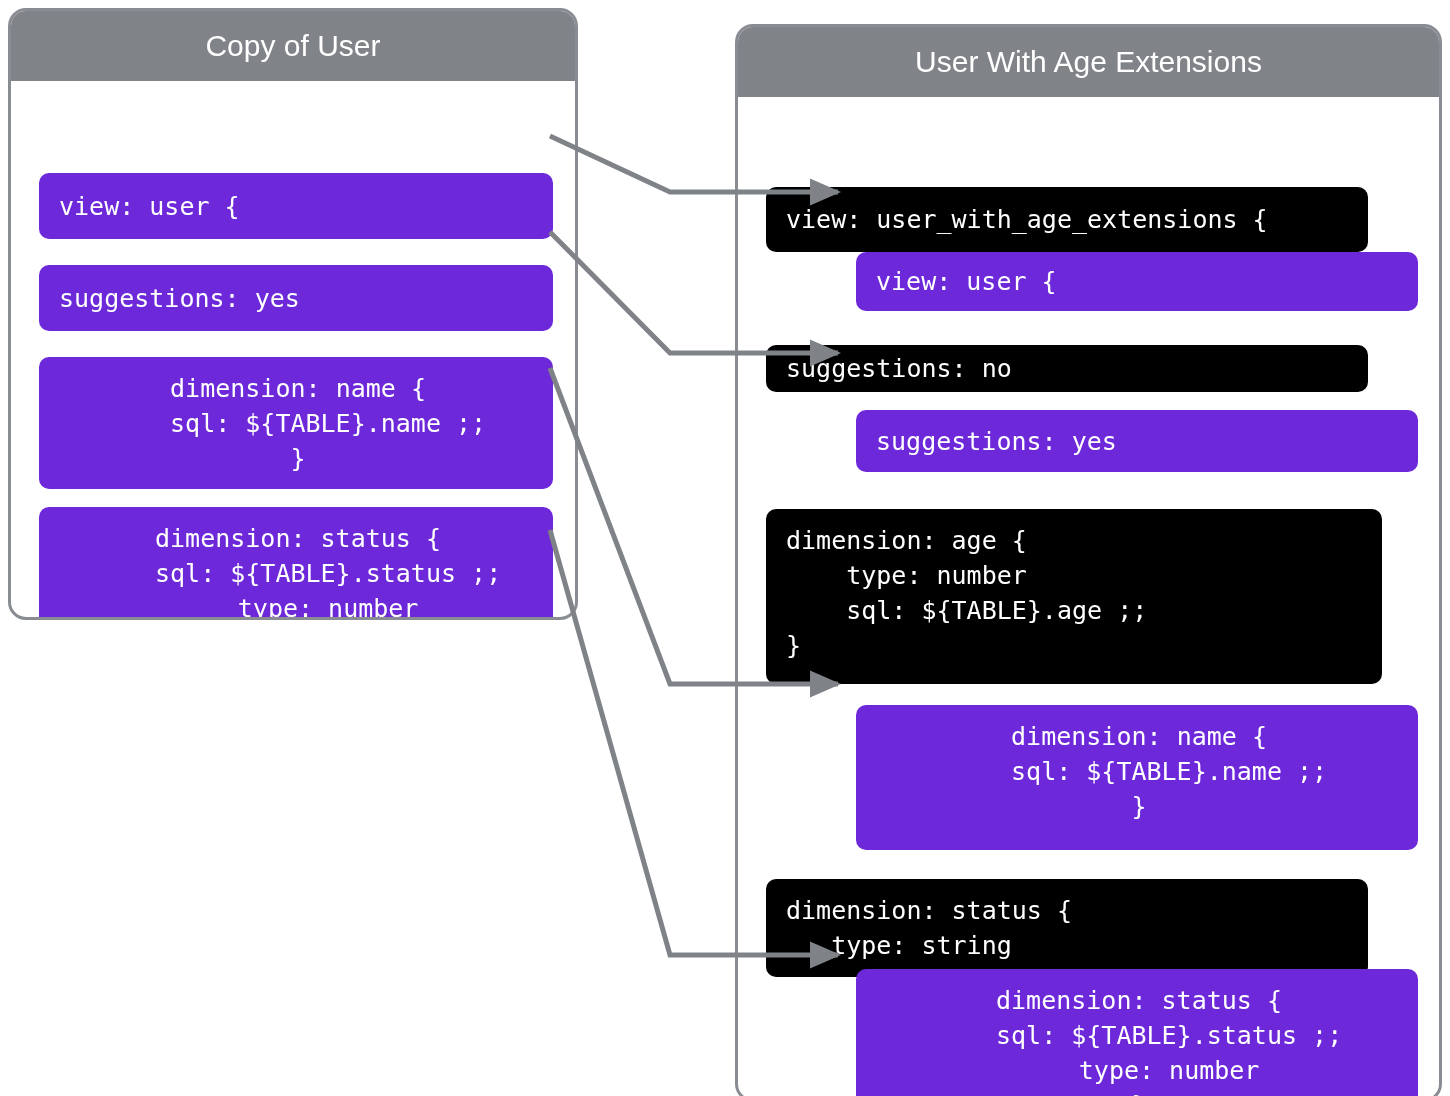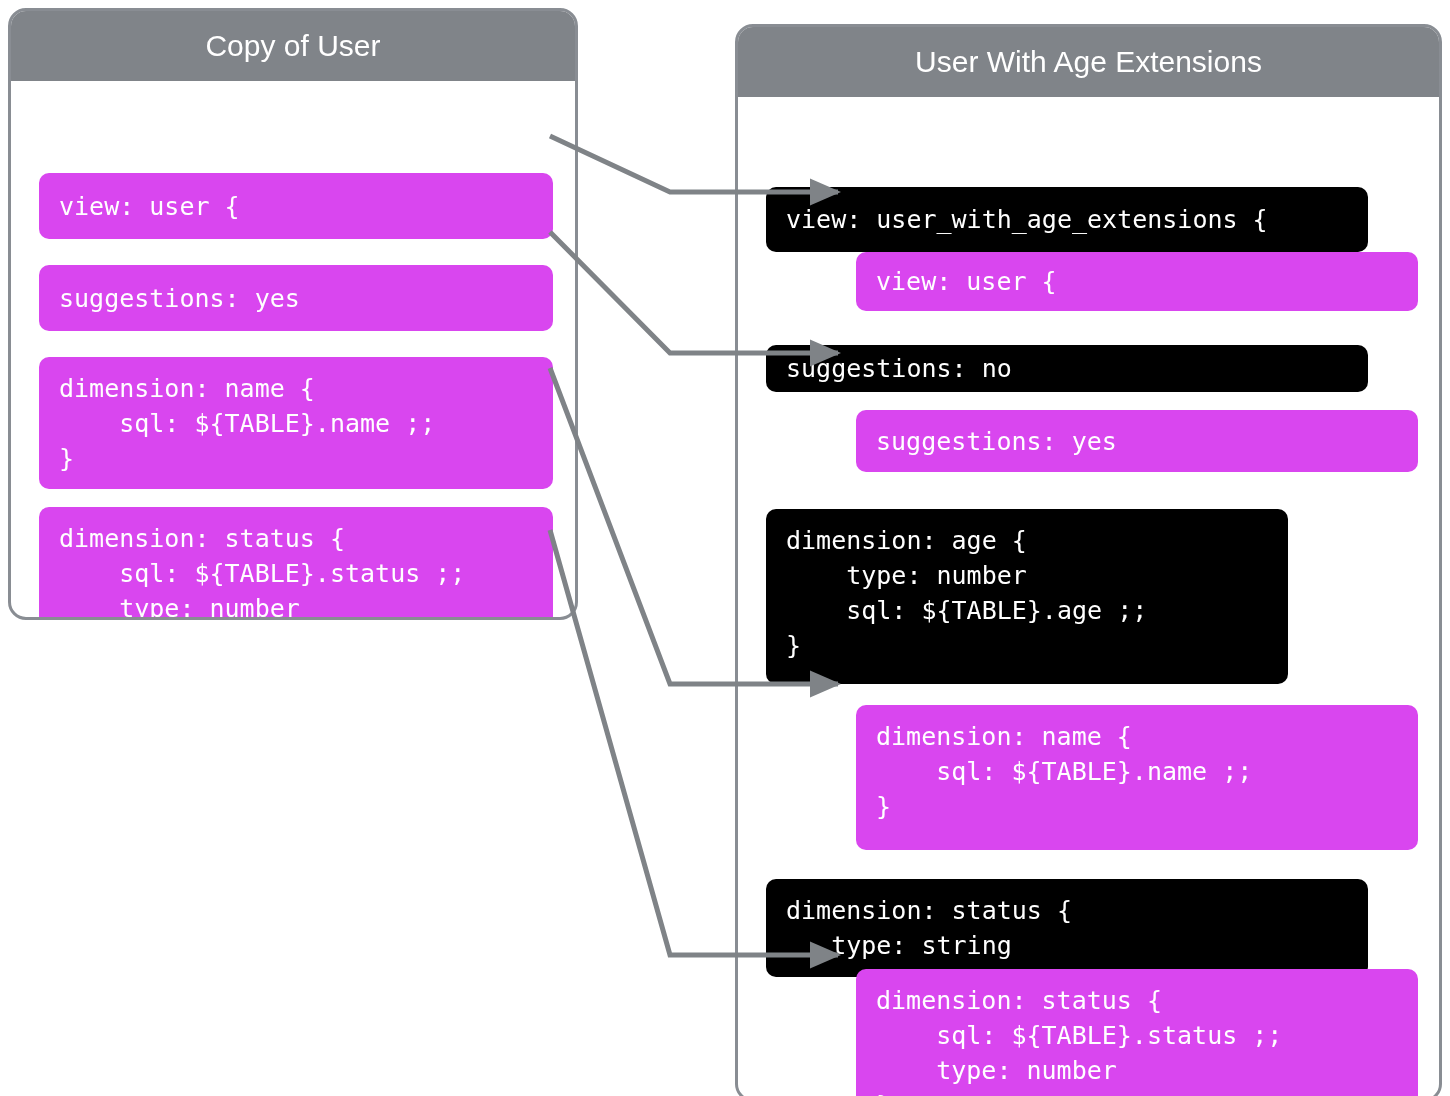--- a/index.html
+++ b/index.html
@@ -49,35 +49,35 @@
     box-sizing: border-box;
     border-radius: 10px;
     color: #ffffff;
     font-family: "DejaVu Sans Mono", "Liberation Mono", monospace;
     font-size: 25px;
     line-height: 35px;
     white-space: pre;
     padding: 14px 16px 14px 20px;
     overflow: hidden;
   }
-  .code.dark  { background: #d946ef; }
+  .code.dark  { background: #6d28d9; text-align: center; }
   .code.light { background: #000000; }
 
   
   #lb-view        { left: 28px; top: 92px;  width: 514px; height: 66px;  display:flex; align-items:center; }
   #lb-suggestions { left: 28px; top: 184px; width: 514px; height: 66px;  display:flex; align-items:center; }
   #lb-name        { left: 28px; top: 276px; width: 514px; height: 132px; }
   #lb-status      { left: 28px; top: 426px; width: 514px; height: 167px; }
 
   
   #rb-view-outer   { left: 28px; top: 90px;  width: 602px; height: 65px;  display:flex; align-items:center; }
   #rb-view-inner   { left: 118px; top: 155px; width: 562px; height: 59px; display:flex; align-items:center; }
   #rb-sugg-outer   { left: 28px; top: 248px; width: 602px; height: 47px;  display:flex; align-items:center; }
   #rb-sugg-inner   { left: 118px; top: 313px; width: 562px; height: 62px; display:flex; align-items:center; }
-  #rb-age          { left: 28px; top: 412px; width: 522px; height: 175px; }
+  #rb-age          { left: 28px; top: 412px; width: 616px; height: 175px; }
   #rb-name         { left: 118px; top: 608px; width: 562px; height: 145px; }
   #rb-status-outer { left: 28px; top: 782px; width: 602px; height: 98px; }
   #rb-status-inner { left: 118px; top: 872px; width: 562px; height: 148px; }
 
   
   #arrow-layer {
     position: absolute;
     left: 0; top: 0;
     width: 1450px; height: 1096px;
     pointer-events: none;

